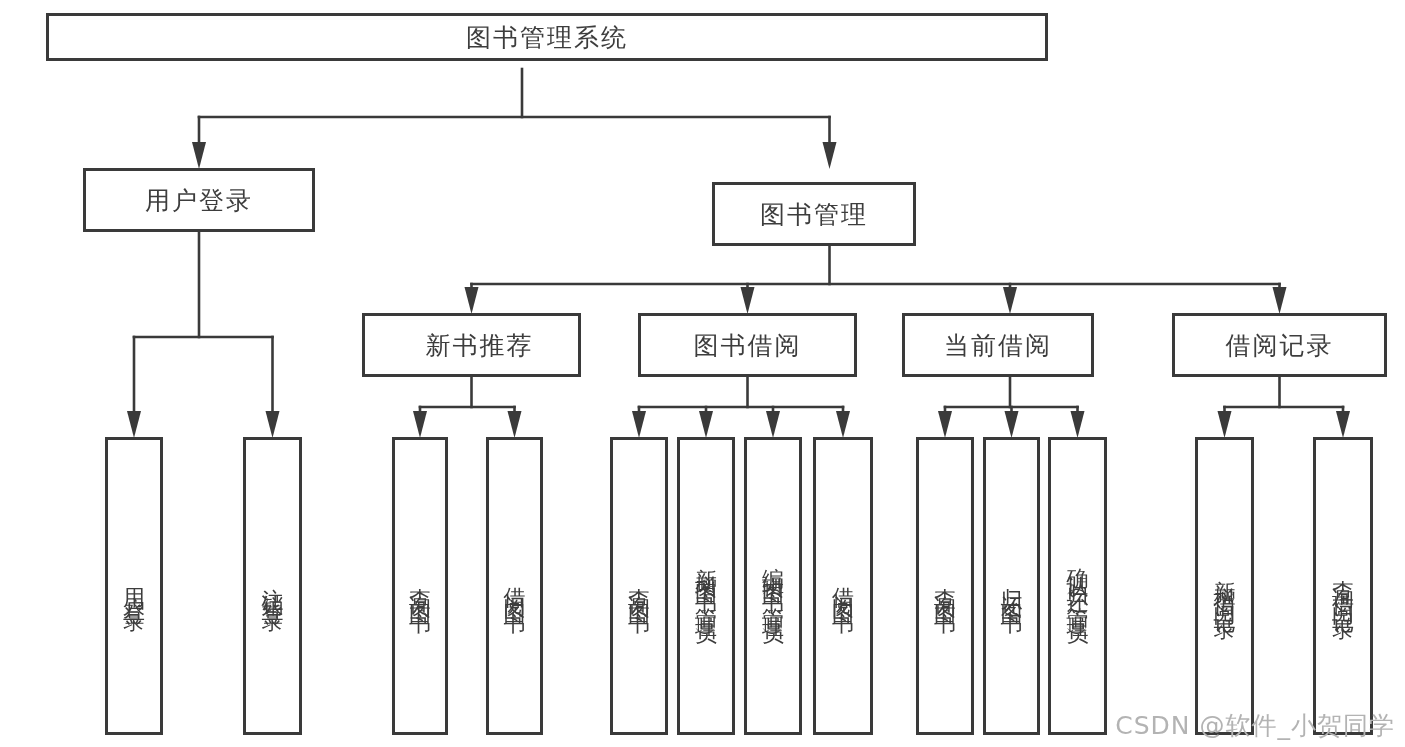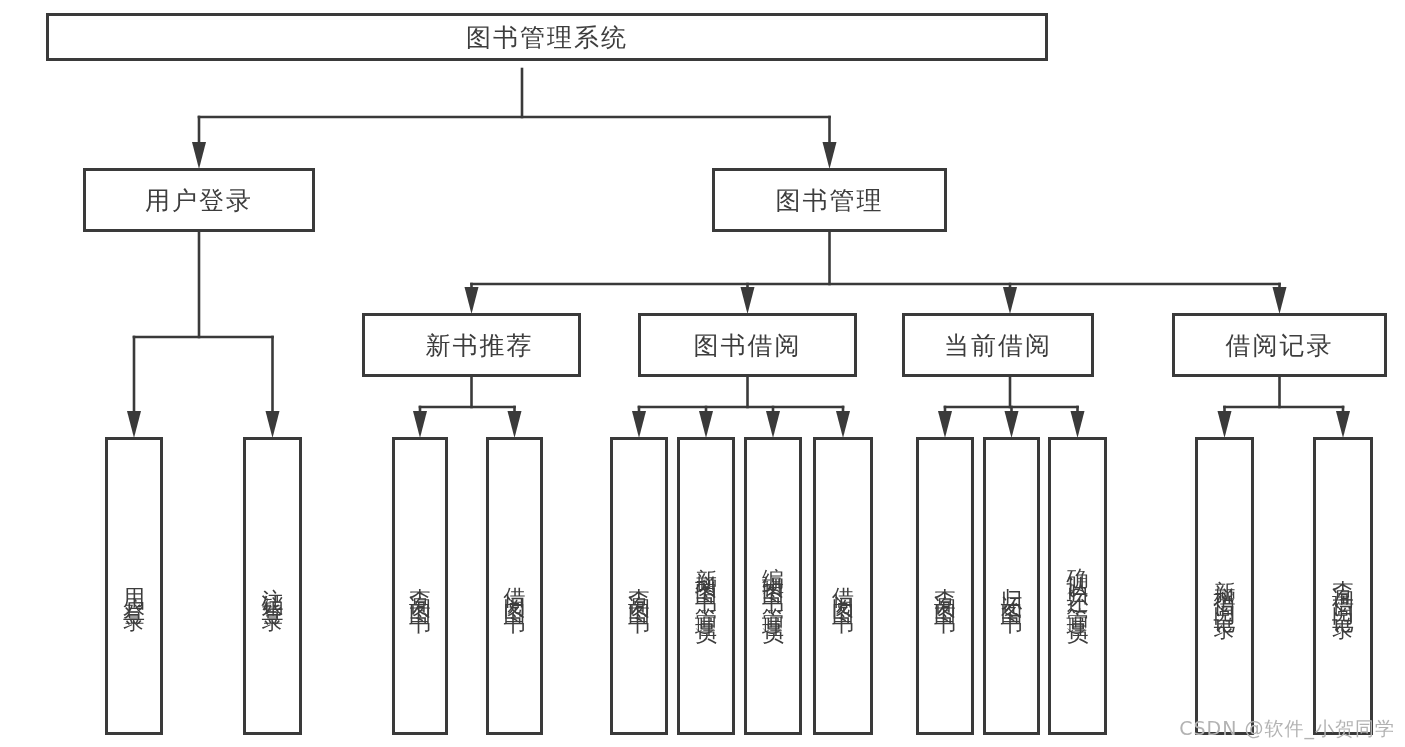--- a/index.html
+++ b/index.html
@@ -41,21 +41,21 @@
     text-orientation: mixed;
     font-size: 22px;
     letter-spacing: 8px;
     line-height: 1;
     white-space: nowrap;
   }
   #watermark {
     position: absolute;
     right: 10px;
     bottom: 5px;
-    font-size: 19px;
+    font-size: 25px;
     color: #b3b3b3;
     letter-spacing: 1px;
     white-space: nowrap;
   }
 </style>
 </head>
 <body>
 
 <div id="stage">
   <svg id="connectors" width="1405" height="747">
@@ -112,21 +112,21 @@
       <line x1="1343" y1="407" x2="1343" y2="414" stroke="#3a3a3a" stroke-width="2.6" stroke-linecap="square"></line>
       <polygon points="1336,411 1350,411 1343,438" fill="#3a3a3a"></polygon>
     </svg>
   <div id="nodes">
       <div class="node" style="left: 26px; top: 13px; width: 1002px; height: 48px; border-color: rgb(58, 58, 58); color: rgb(61, 61, 61); margin-left: 20px;">
         <span class="lbl-h">图书管理系统</span>
       </div>
       <div class="node" style="left: 83px; top: 168px; width: 232px; height: 64px; border-color: rgb(58, 58, 58); color: rgb(61, 61, 61);">
         <span class="lbl-h">用户登录</span>
       </div>
-      <div class="node" style="left: 712px; top: 168px; width: 235px; height: 64px; border-color: rgb(58, 58, 58); color: rgb(61, 61, 61);">
+      <div class="node" style="left: 712px; top: 182px; width: 204px; height: 64px; border-color: rgb(58, 58, 58); color: rgb(61, 61, 61);">
         <span class="lbl-h">图书管理</span>
       </div>
       <div class="node" style="left: 362px; top: 313px; width: 219px; height: 64px; border-color: rgb(58, 58, 58); color: rgb(61, 61, 61); padding-left: 16px;">
         <span class="lbl-h">新书推荐</span>
       </div>
       <div class="node" style="left: 638px; top: 313px; width: 219px; height: 64px; border-color: rgb(58, 58, 58); color: rgb(61, 61, 61); font-family: Liberation Mono, monospace;">
         <span class="lbl-h">图书借阅</span>
       </div>
       <div class="node" style="left: 902px; top: 313px; width: 192px; height: 64px; border-color: rgb(58, 58, 58); color: rgb(61, 61, 61);">
         <span class="lbl-h">当前借阅</span>

